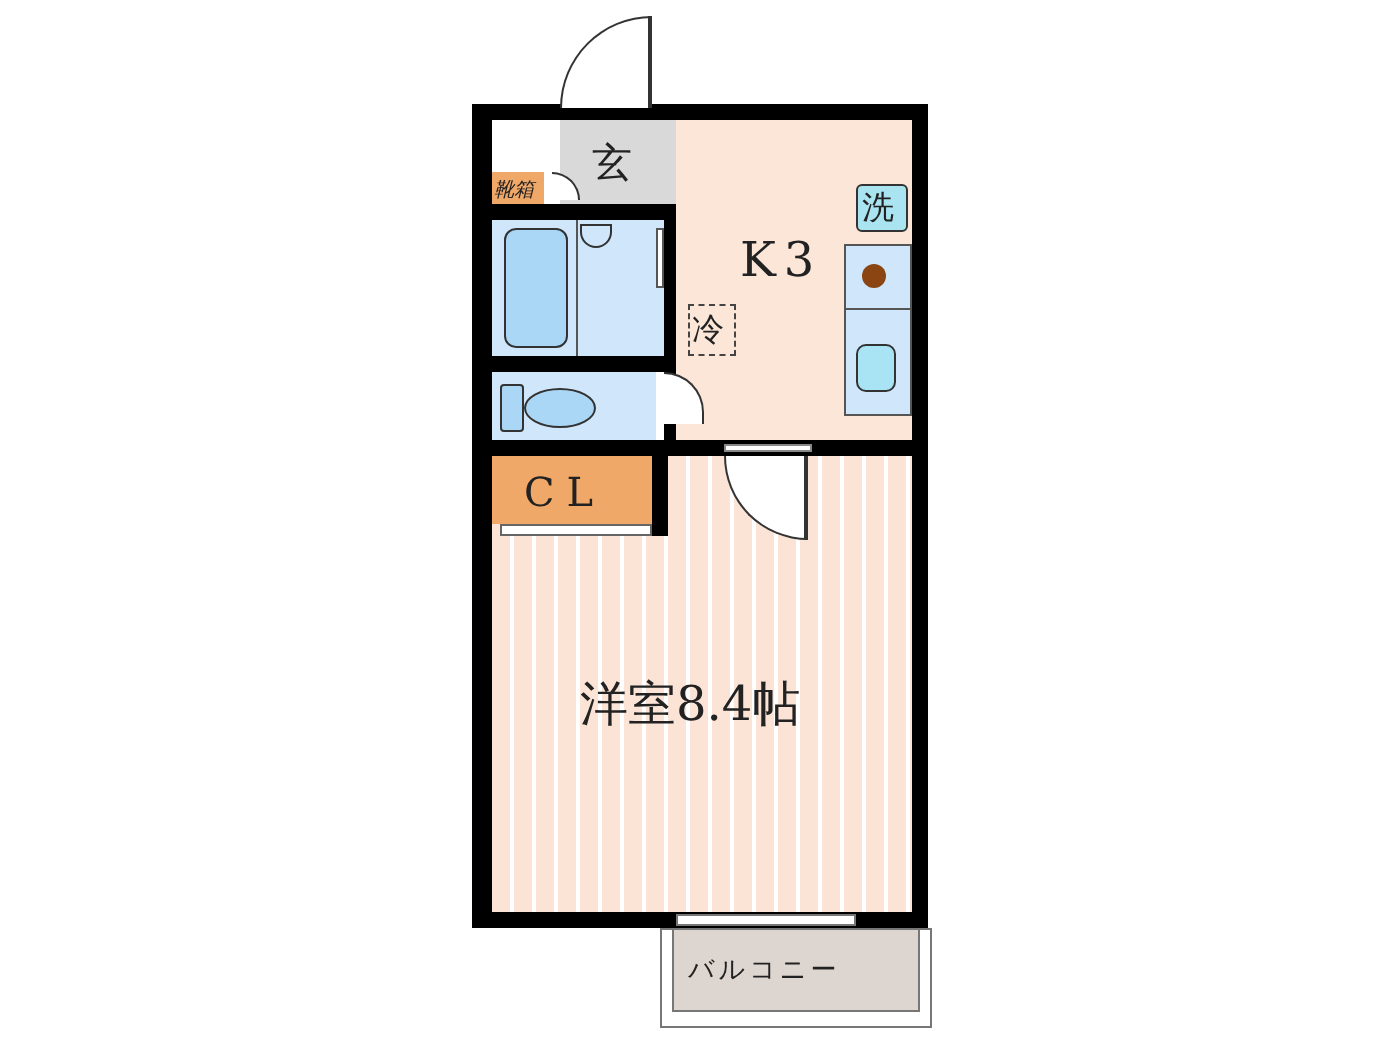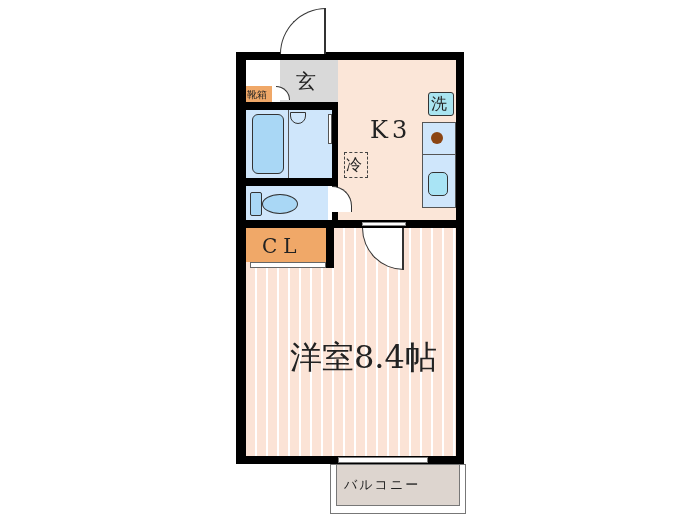--- a/index.html
+++ b/index.html
@@ -22,21 +22,21 @@
 <div class="abs wall" style="left:430px;top:52px;width:34px;height:30px;"></div>
 <div class="abs wall" style="left:432px;top:443px;width:32px;height:30px;"></div>
 
 <div class="abs" style="left:280px;top:8px;width:46px;height:46px;border-top:1.5px solid #333;border-left:1.5px solid #333;border-top-left-radius:46px;background:#fff;"></div>
 <div class="abs" style="left:324px;top:8px;width:2px;height:46px;background:#333;"></div>
 
 <div class="abs" style="left:280px;top:60px;width:58px;height:44px;background:#d9d9d9;"></div>
 <div class="abs label" style="left:296px;top:68px;font-size:20px;">玄</div>
 
 <div class="abs" style="left:246px;top:86px;width:26px;height:16px;background:#f0a868;"></div>
-<div class="abs label" style="left:247px;top:88px;font-size:10px;">靴箱</div>
+<div class="abs label" style="left:247px;top:88px;font-size:10px;font-style:italic;">靴箱</div>
 <div class="abs" style="left:276px;top:86px;width:14px;height:14px;border-top:1px solid #333;border-right:1px solid #333;border-top-right-radius:14px;background:#fff;"></div>
 
 <div class="abs kitchen" style="left:338px;top:60px;width:118px;height:168px;"></div>
 <div class="abs label" style="left:370px;top:116px;font-size:24px;letter-spacing:4px;">K3</div>
 
 <div class="abs" style="left:428px;top:92px;width:26px;height:24px;background:#a9e4f0;border:1.5px solid #333;border-radius:3px;"></div>
 <div class="abs label" style="left:431px;top:94px;font-size:16px;">洗</div>
 
 <div class="abs" style="left:422px;top:122px;width:34px;height:86px;background:#cfe6fb;border:1px solid #555;"></div>
 <div class="abs" style="left:431px;top:132px;width:12px;height:12px;border-radius:50%;background:#8b4513;"></div>
@@ -57,21 +57,21 @@
 <div class="abs wall" style="left:246px;top:178px;width:92px;height:8px;"></div>
 <div class="abs bath" style="left:246px;top:186px;width:82px;height:34px;"></div>
 <div class="abs fixture" style="left:250px;top:192px;width:12px;height:24px;border-radius:2px;"></div>
 <div class="abs fixture" style="left:262px;top:194px;width:36px;height:20px;border-radius:50%;"></div>
 <div class="abs" style="left:332px;top:186px;width:20px;height:26px;border-top:1px solid #333;border-right:1px solid #333;border-top-right-radius:24px;background:#fff;"></div>
 
 <div class="abs wall" style="left:236px;top:220px;width:228px;height:8px;"></div>
 <div class="abs" style="left:362px;top:222px;width:44px;height:4px;background:#fff;border:1px solid #888;"></div>
 
 <div class="abs room" style="left:246px;top:228px;width:210px;height:228px;"></div>
-<div class="abs label" style="left:290px;top:336px;font-size:32px;">洋室8.4帖</div>
+<div class="abs label" style="left:290px;top:336px;font-size:24px;">洋室8.4帖</div>
 <div class="abs" style="left:362px;top:228px;width:42px;height:42px;border-bottom:1.5px solid #333;border-left:1.5px solid #333;border-bottom-left-radius:42px;background:#fff;"></div>
 <div class="abs" style="left:402px;top:228px;width:2px;height:42px;background:#333;"></div>
 
 <div class="abs" style="left:246px;top:228px;width:80px;height:34px;background:#f0a868;"></div>
 <div class="abs label" style="left:262px;top:234px;font-size:20px;letter-spacing:6px;">CL</div>
 <div class="abs wall" style="left:326px;top:228px;width:8px;height:40px;"></div>
 <div class="abs" style="left:250px;top:262px;width:76px;height:6px;background:#fff;border:1px solid #666;"></div>
 
 <div class="abs" style="left:338px;top:457px;width:90px;height:6px;background:#fff;border:1px solid #777;"></div>
 <div class="abs" style="left:330px;top:464px;width:136px;height:50px;border:1.5px solid #777;background:#fff;"></div>

